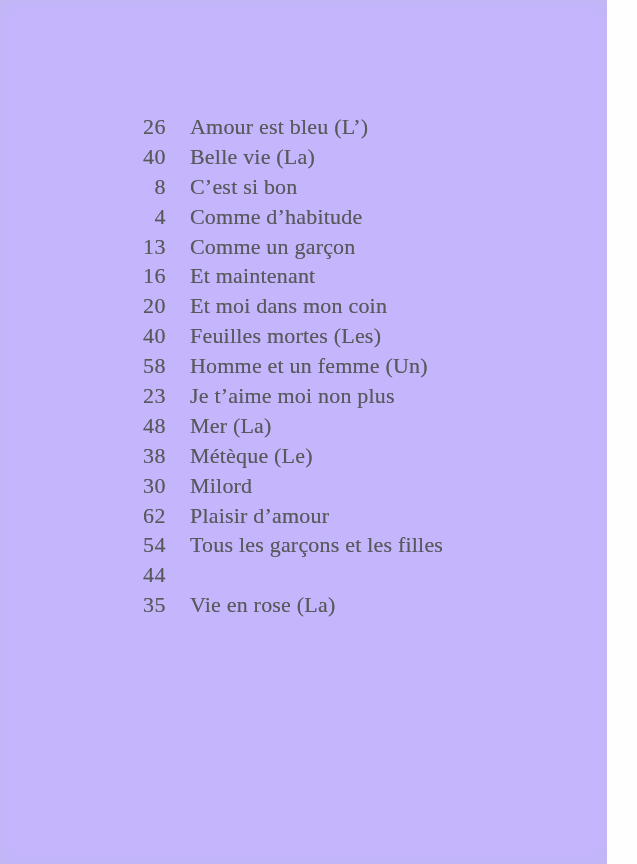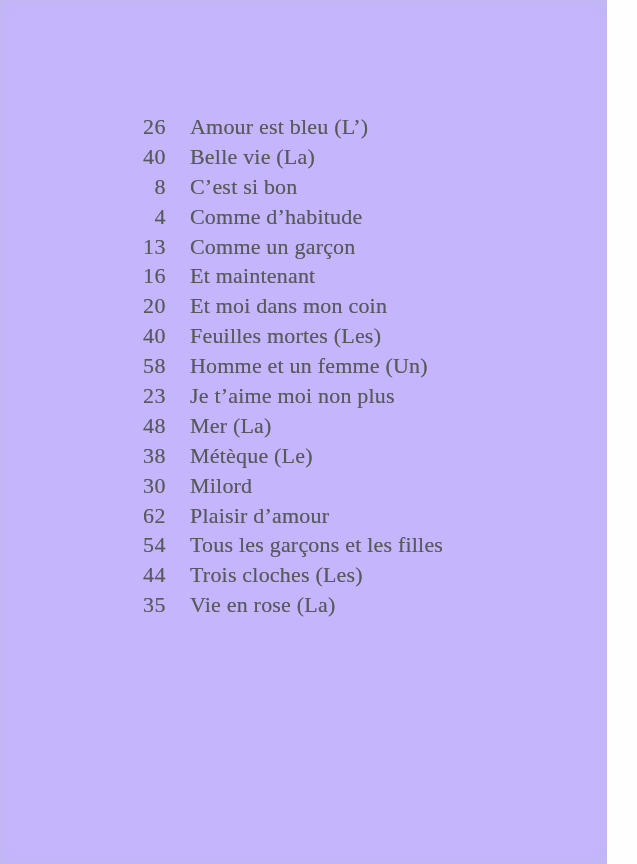--- a/index.html
+++ b/index.html
@@ -129,21 +129,20 @@
     <span class="title">Plaisir d’amour</span>
   </div>
 
   <div class="row">
     <span class="num">54</span>
     <span class="title">Tous les garçons et les filles</span>
   </div>
 
   <div class="row">
     <span class="num">44</span>
-    <span class="title">Trois cloches (Les)</span>
   </div>
 
   <div class="row">
     <span class="num">35</span>
     <span class="title">Vie en rose (La)</span>
   </div>
 </div>
 </div>
 
 </body></html>

